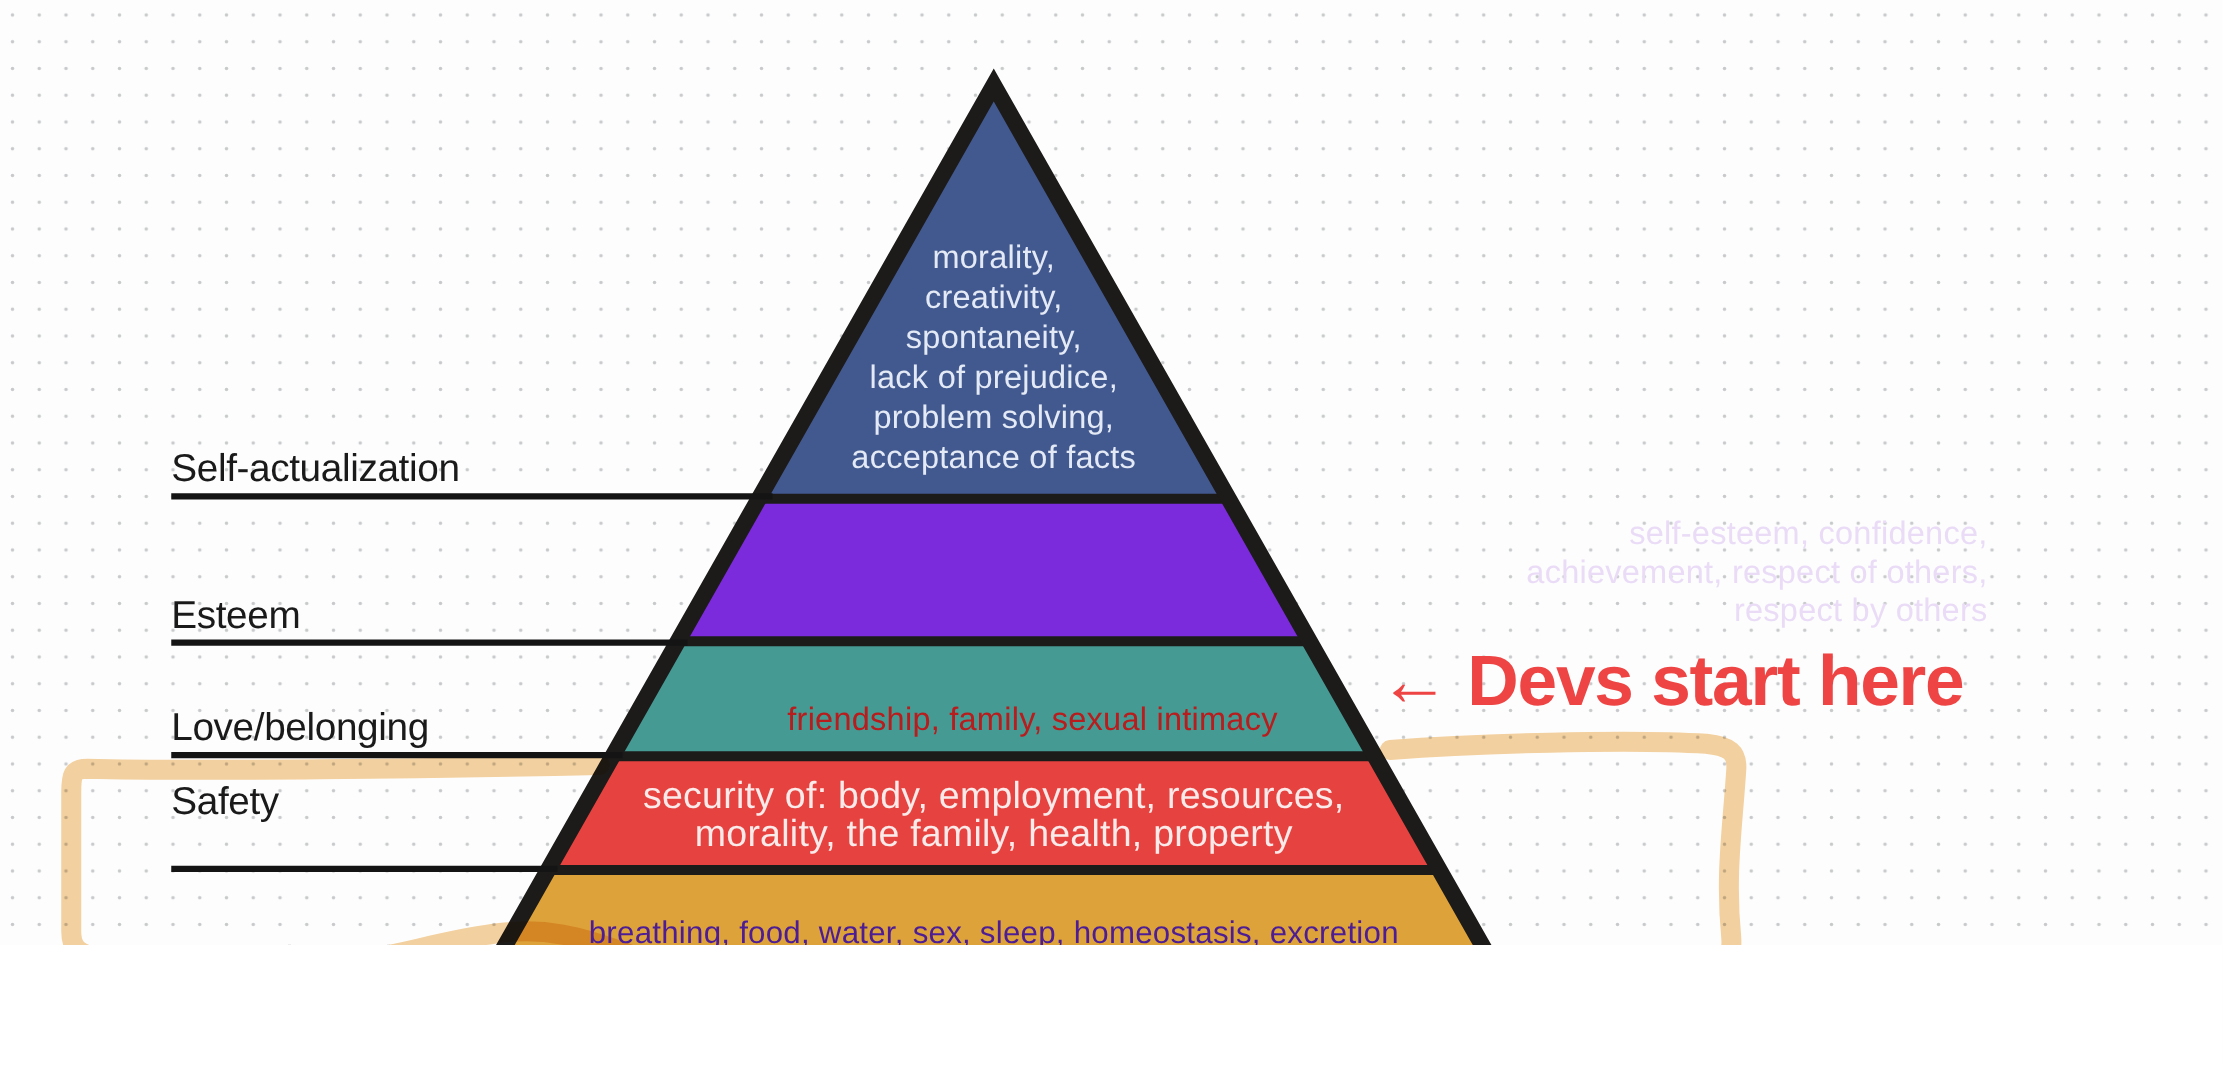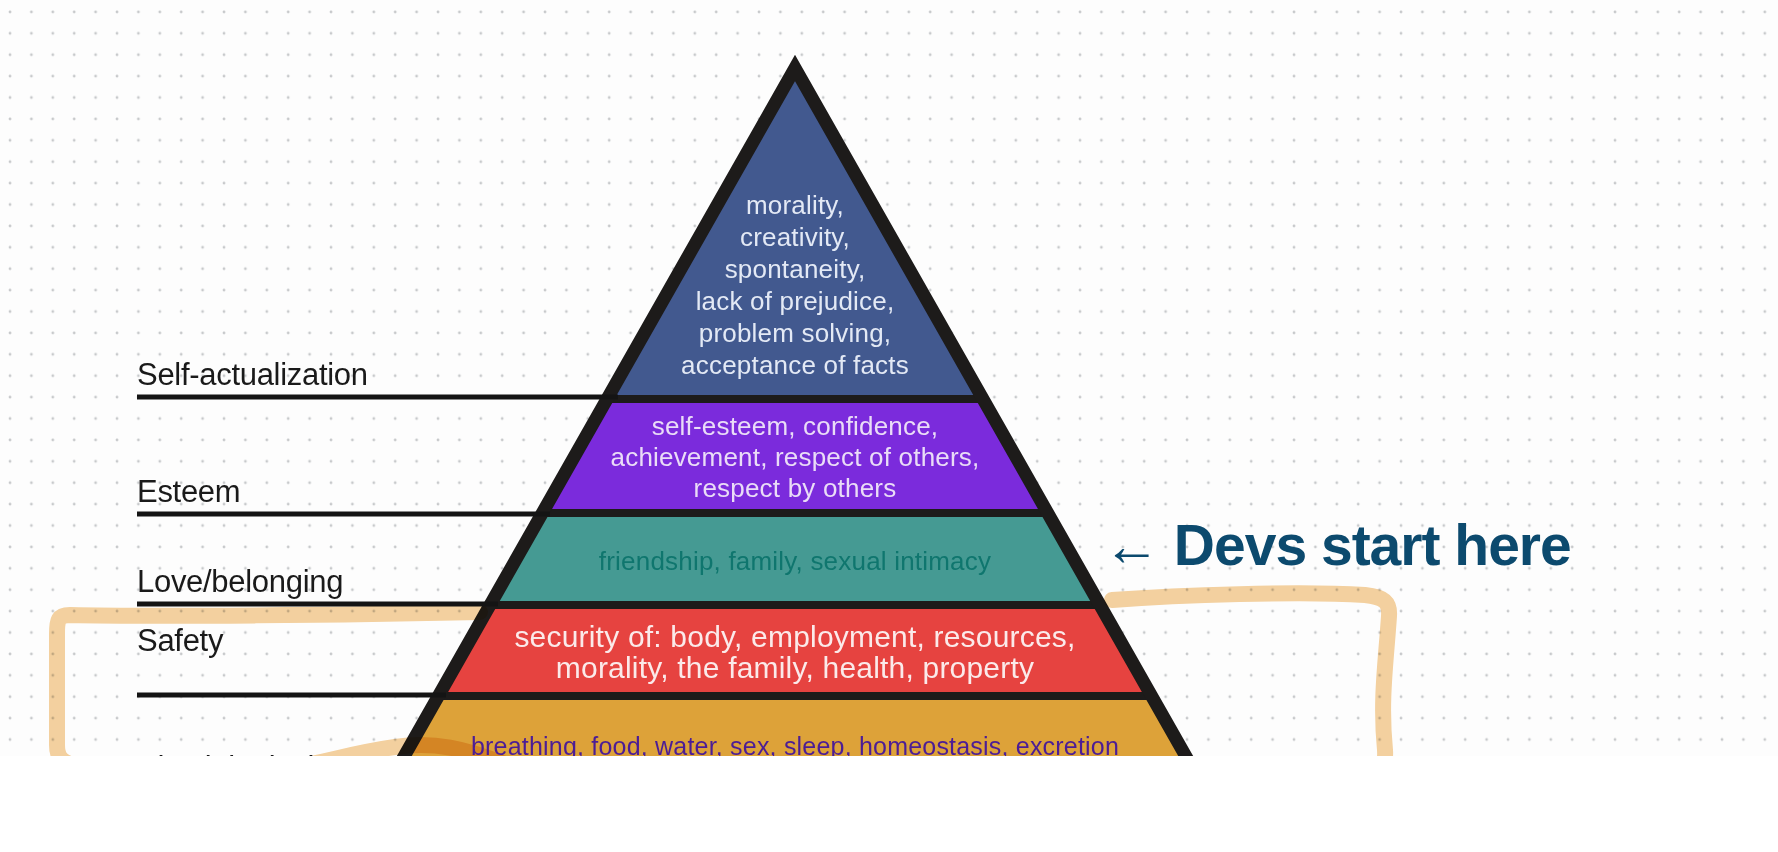--- a/index.html
+++ b/index.html
@@ -79,40 +79,40 @@
 
   <div class="txt level-text" style="top: 189px; color: rgb(227, 233, 245);">
     <div>morality,</div>
     <div>creativity,</div>
     <div>spontaneity,</div>
     <div>lack of prejudice,</div>
     <div>problem solving,</div>
     <div>acceptance of facts</div>
   </div>
 
-  <div class="txt level-text" style="top: 411px; line-height: 31px; color: rgb(234, 220, 247);">
+  <div class="txt level-text" style="top: 411px; line-height: 31px; color: rgb(234, 220, 247); text-align: right;">
     <div>self-esteem, confidence,</div>
     <div>achievement, respect of others,</div>
     <div>respect by others</div>
   </div>
 
-  <div class="txt level-text" style="top: 545px; color: #0f766e;">
+  <div class="txt level-text" style="top: 559px; color: #b91c1c; padding-left: 31px;">
     <div>friendship, family, sexual intimacy</div>
   </div>
 
   <div class="txt level-text" style="top: 621px; line-height: 31px; font-size: 30px; color: rgb(251, 234, 234);">
     <div>security of: body, employment, resources,</div>
     <div>morality, the family, health, property</div>
   </div>
 
   <div class="txt level-text" style="top: 730px; font-size: 25px; color: #4c1d95;">
     <div>breathing, food, water, sex, sleep, homeostasis, excretion</div>
   </div>
 
   <div class="txt side-label" style="top: 358px; color: rgb(26, 26, 26);">Self-actualization</div>
   <div class="txt side-label" style="top: 475px; color: rgb(26, 26, 26);">Esteem</div>
   <div class="txt side-label" style="top: 565px; color: rgb(26, 26, 26);">Love/belonging</div>
   <div class="txt side-label" style="top: 624px; color: rgb(26, 26, 26);">Safety</div>
   <div class="txt side-label" style="top: 751px; color: rgb(26, 26, 26);">Physiological</div>
 
-  <div class="txt devs-note" style="left: 1103px; top: 514px; color: #0c4a6e;">← Devs start here</div>
+  <div class="txt devs-note" style="left: 1103px; top: 514px; color: #ef4444;">← Devs start here</div>
 
 </div>
 
 </body></html>

